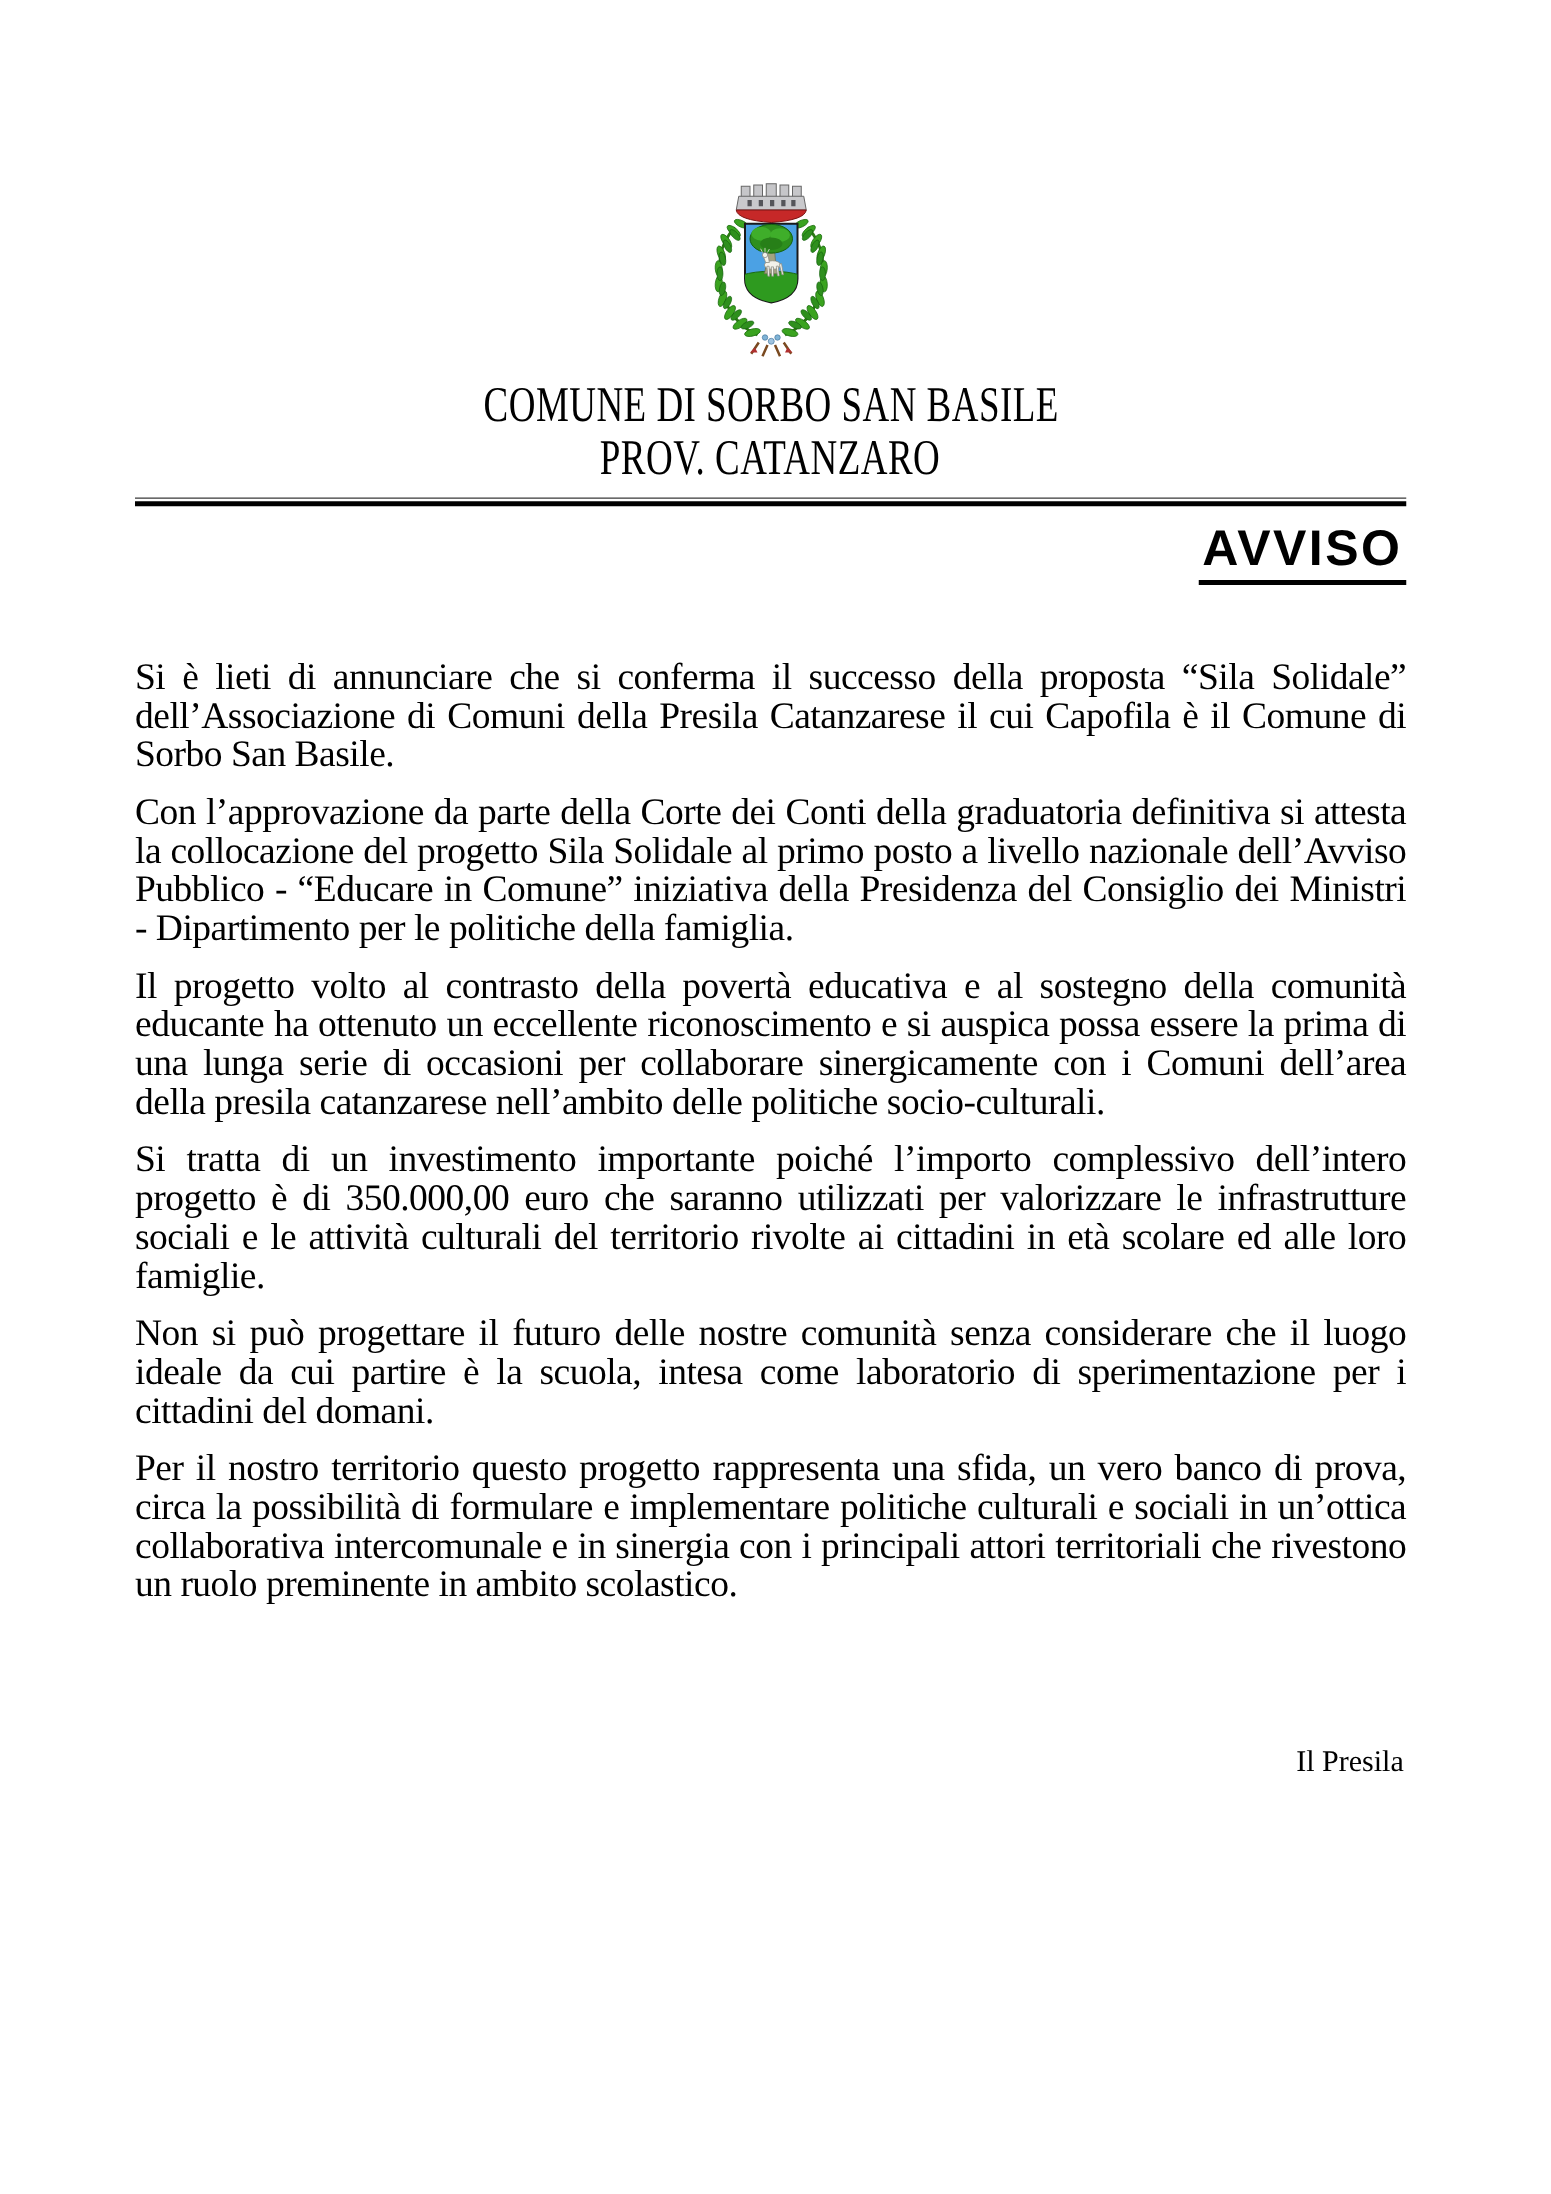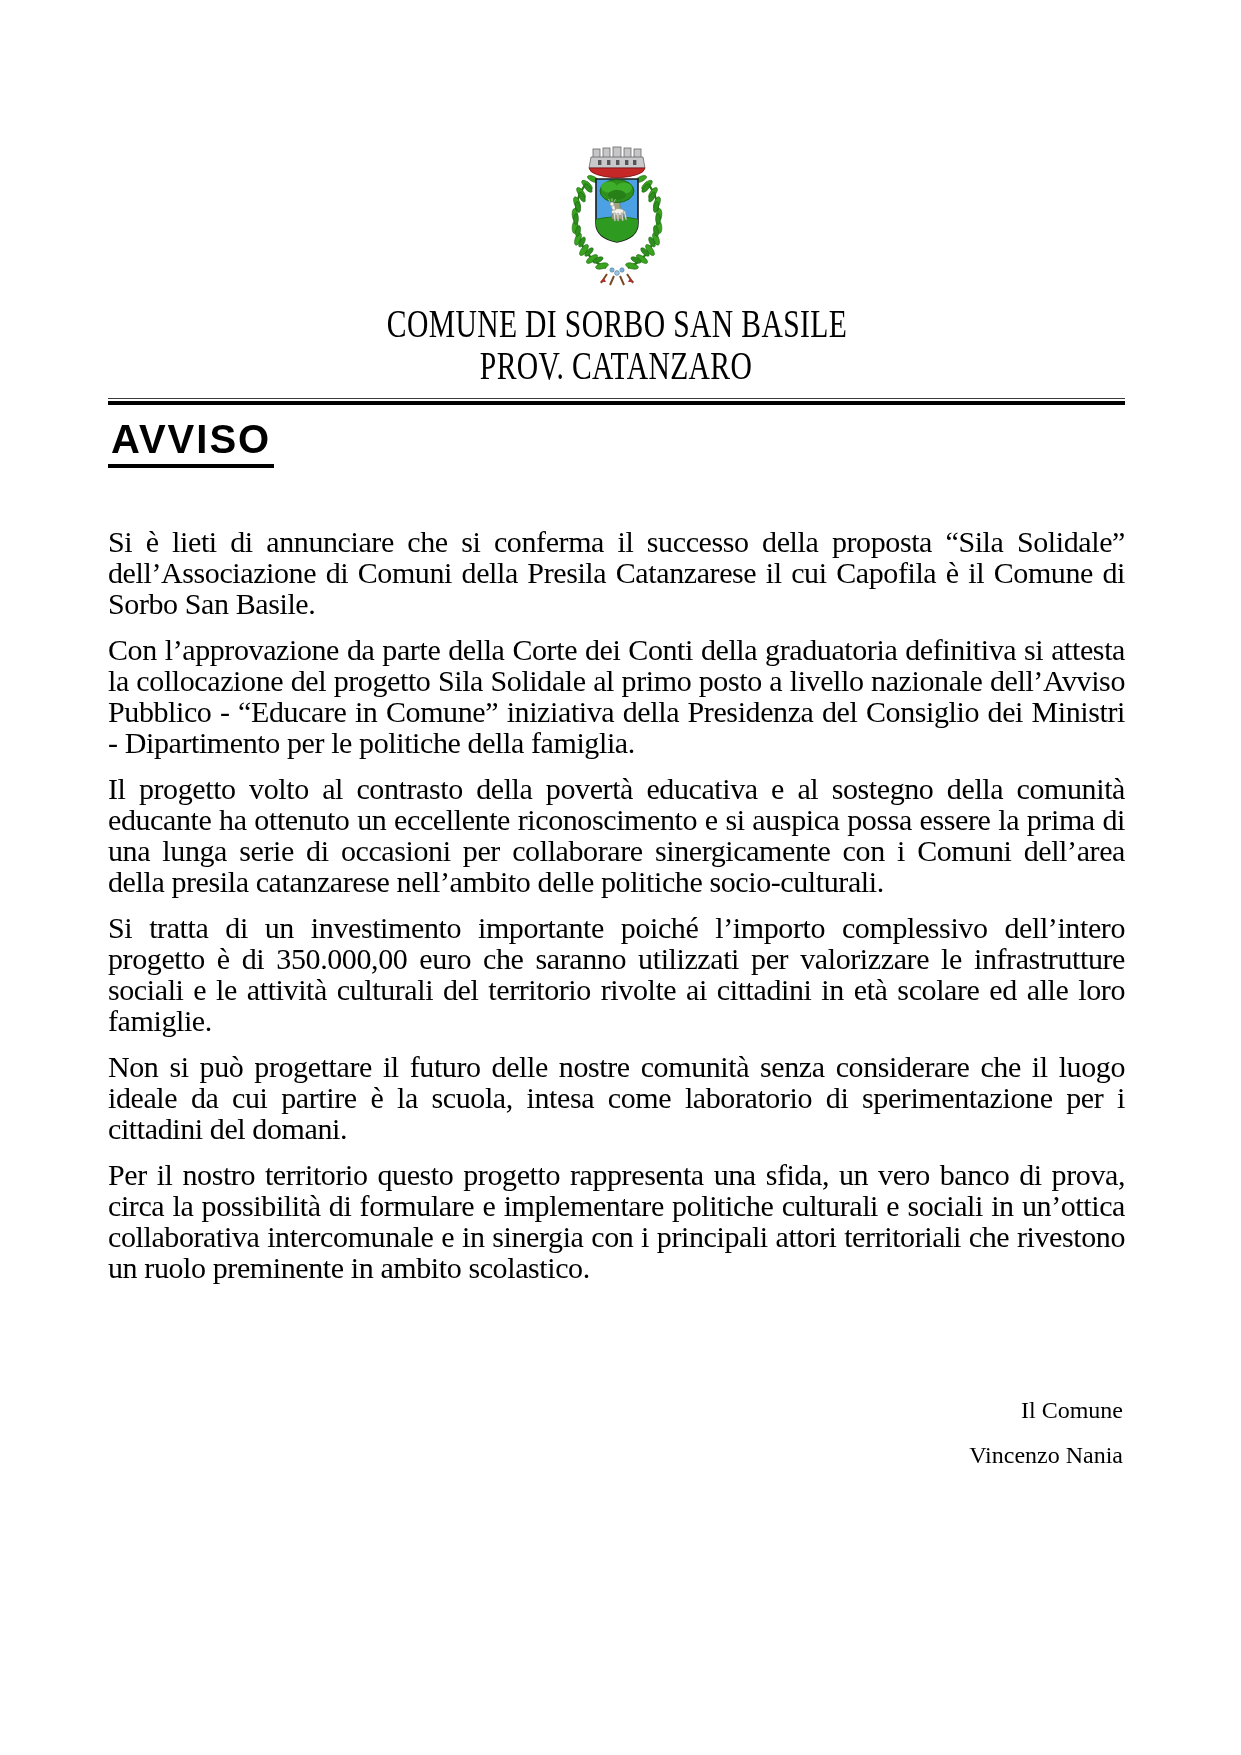--- a/index.html
+++ b/index.html
@@ -22,21 +22,21 @@
     font-size:40px;line-height:44px;letter-spacing:.5px;
   }
   .municipality{margin-top:2px;}
   .province{margin-top:-2px;}
   .condensed{display:inline-block;transform:scaleX(.74);white-space:nowrap;}
   .rule{margin-top:10px;}
   .rule-thin{height:1px;background:#3a3a3a;}
   .rule-gap{height:2px;}
   .rule-thick{height:4px;background:#000;}
   
-  .avviso-line{text-align:left;margin-top:13px;}
+  .avviso-line{text-align:right;margin-top:13px;}
   .avviso{
     display:inline-block;
     font-family:"Liberation Sans", sans-serif;
     font-weight:bold;font-size:40px;line-height:1.05;
     letter-spacing:2px;
     border-bottom:4px solid #000;
     padding:0 3px 4px 3px;
   }
   .subtitle{
     text-align:center;font-weight:bold;
@@ -166,17 +166,16 @@
   <main class="doc-body">
       <p>Si è lieti di annunciare che si conferma il successo della proposta “Sila Solidale” dell’Associazione di Comuni della Presila Catanzarese il cui Capofila è il Comune di Sorbo San Basile.</p>
       <p>Con l’approvazione da parte della Corte dei Conti della graduatoria definitiva si attesta la collocazione del progetto Sila Solidale al primo posto a livello nazionale dell’Avviso Pubblico - “Educare in Comune” iniziativa della Presidenza del Consiglio dei Ministri - Dipartimento per le politiche della famiglia.</p>
       <p>Il progetto volto al contrasto della povertà educativa e al sostegno della comunità educante ha ottenuto un eccellente riconoscimento e si auspica possa essere la prima di una lunga serie di occasioni per collaborare sinergicamente con i Comuni dell’area della presila catanzarese nell’ambito delle politiche socio-culturali.</p>
       <p>Si tratta di un investimento importante poiché l’importo complessivo dell’intero progetto è di 350.000,00 euro che saranno utilizzati per valorizzare le infrastrutture sociali e le attività culturali del territorio rivolte ai cittadini in età scolare ed alle loro famiglie.</p>
       <p>Non si può progettare il futuro delle nostre comunità senza considerare che il luogo ideale da cui partire è la scuola, intesa come laboratorio di sperimentazione per i cittadini del domani.</p>
       <p>Per il nostro territorio questo progetto rappresenta una sfida, un vero banco di prova, circa la possibilità di formulare e implementare politiche culturali e sociali in un’ottica collaborativa intercomunale e in sinergia con i principali attori territoriali che rivestono un ruolo preminente in ambito scolastico.</p>
     </main>
 
   <div class="signature">
-    <div class="sig-role">Il Comune</div>
-    <div class="sig-name">Vincenzo Nania</div>
+    <div class="sig-role">Il Presila</div>
   </div>
 
 </div>
 
 </body></html>

